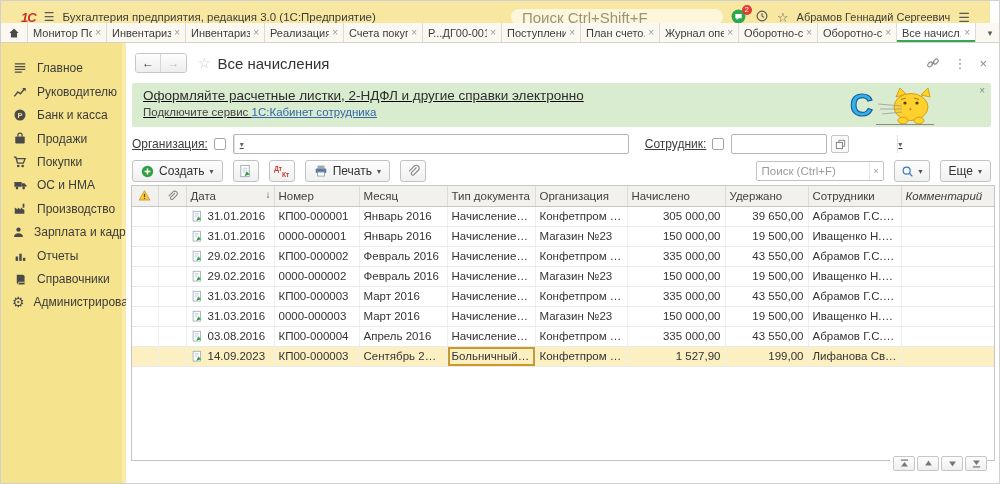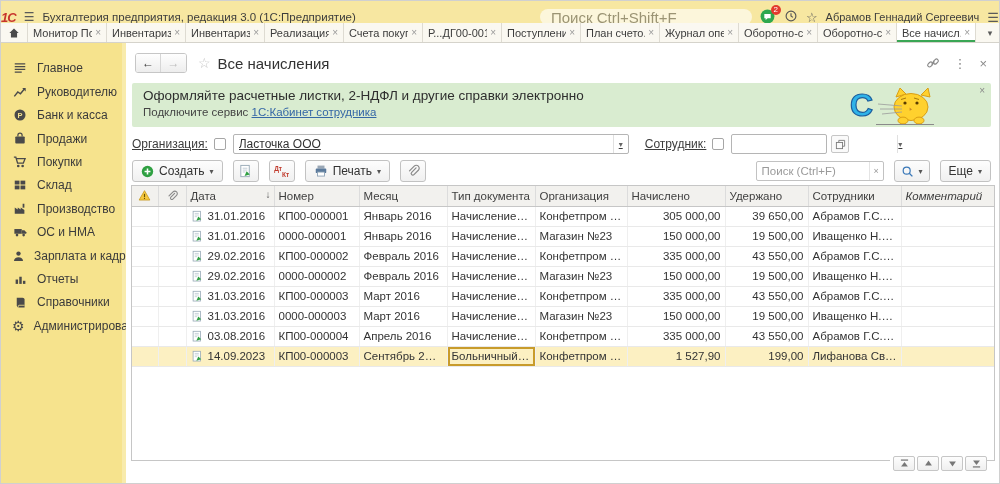--- a/index.html
+++ b/index.html
@@ -1,22 +1,22 @@
 <!DOCTYPE html>
 <html style="--c-titlebar: #f7e7a1; --c-sidebar: #f6e38d; --c-banner: #d9ecd0; --c-link: #3567a6; --c-sel: #fcf0c2; --c-focus: #c89b2b; --c-tabline: #3aa655;"><head>
 <meta charset="utf-8">
 <style>
   * { box-sizing: border-box; margin: 0; padding: 0; }
   html,body { font-family: "Liberation Sans","DejaVu Sans",sans-serif; }
   .window { position: relative; width: 1000px; height: 484px; background: #fff; overflow: hidden;
             border: 1px solid #d0d0d0; }
 
   
-  .titlebar { position: absolute; left:0; top:0; right:0; height:32px; background: var(--c-titlebar,#f7e7a1);
-              display:flex; align-items:center; padding:0 0; gap:8px; }
+  .titlebar { position: absolute; left:0; top:0; right:9px; height:32px; background: var(--c-titlebar,#f7e7a1);
+              display:flex; align-items:center; padding:0 20px; gap:8px; }
   .logo1c { font-weight:bold; font-style:italic; font-size:13px; color:#c7342c; letter-spacing:-1px; }
   .mmenu { font-size:12px; color:#5a5a5a; line-height:1; }
   .apptitle { font-size:11.5px; color:#3c3c3c; white-space:nowrap; }
   .tspacer { flex:1; }
   .gsearch { width:212px; height:16px; background:rgba(255,255,255,.62); border-radius:9px;
              display:flex; align-items:center; padding:0 7px; gap:4px; }
   .gsearch input { flex:1; border:none; background:transparent; outline:none; font-size:15px; color:#555; }
   .gsearch input::placeholder { color:#9b9474; }
   .notif { position:relative; width:16px; height:16px; }
   .badge { position:absolute; top:-4px; right:-5px; background:#e23b2e; color:#fff; font-size:8px;
@@ -55,21 +55,21 @@
                  background:linear-gradient(#fefefe,#ededed); font-size:12px; }
   .nav-back { color:#3c3c3c; border-right:1px solid #d6d6d6; }
   .nav-fwd { color:#bdbdbd; }
   .fav-star { color:#c6c6c6; font-size:14px; margin:0 7px 0 11px; }
   .ptitle { font-size:15px; color:#333; }
   .fh-right { margin-left:auto; display:flex; align-items:center; gap:13px; color:#8a8a8a; }
   .fh-right .g { font-size:13px; line-height:1; }
 
   
   .banner { position:relative; height:44px; margin:0 8px 0 6px; background:var(--c-banner,#d9ecd0);
-            border-radius:2px; padding:5px 11px; }
+            border-radius:2px; padding:5px 11px;text-decoration:underline; }
   .bn-t { font-size:13.5px; color:#2e2e2e; }
   .bn-s { font-size:11.5px; color:#444; margin-top:3px; }
   .bn-s a { color:var(--c-link,#3567a6); text-decoration:underline; cursor:pointer; }
   .bn-close { position:absolute; top:2px; right:6px; font-size:10px; color:#8a8a8a; cursor:pointer; }
   .bn-cat { position:absolute; right:55px; top:1px; }
 
   
   .filters { height:22px; margin-top:6px; padding:0 8px 0 6px; display:flex; align-items:center; font-size:12px; color:#3c3c3c;text-decoration:underline; }
   .chk { width:12px; height:12px; border:1px solid #a6a6a6; background:#fff; border-radius:2px; margin:0 7px 0 6px; }
   .combo { height:20px; border:1px solid #b5b5b5; background:#fff; border-radius:2px; display:flex; align-items:center; }
@@ -249,50 +249,37 @@
           <svg width="14" height="14" viewBox="0 0 16 16">
             <path d="M1 2.4h2.2l2 6.8h6.6l2-5H4" fill="none" stroke="#4a4a4a" stroke-width="1.5"></path>
             <circle cx="6" cy="12.6" r="1.5" fill="#4a4a4a"></circle>
             <circle cx="11" cy="12.6" r="1.5" fill="#4a4a4a"></circle>
           </svg>
         </span>
       <span>Покупки</span>
     </div>
     <div class="sb-item">
       <span class="sb-ic">
-          <svg width="14" height="14" viewBox="0 0 16 16">
-            <g fill="#4a4a4a">
-              <rect x="2" y="3" width="5.4" height="4.4"></rect>
-              <rect x="8.6" y="3" width="5.4" height="4.4"></rect>
-              <rect x="2" y="8.6" width="5.4" height="4.4"></rect>
-              <rect x="8.6" y="8.6" width="5.4" height="4.4"></rect>
-            </g>
-          </svg>
-        </span>
-      <span>Склад</span>
-    </div>
-    <div class="sb-item">
-      <span class="sb-ic">
-          <svg width="14" height="14" viewBox="0 0 16 16">
-            <path d="M2 13.5V6.2l3.4 2.4V6.2l3.4 2.4V6.2l4.2 2.8v4.5z" fill="#4a4a4a"></path>
-            <rect x="11" y="2" width="2" height="4.5" fill="#4a4a4a"></rect>
-          </svg>
-        </span>
-      <span>Производство</span>
-    </div>
-    <div class="sb-item">
-      <span class="sb-ic">
           <svg width="15" height="14" viewBox="0 0 16 16">
             <rect x="1" y="4.6" width="8.4" height="5.4" fill="#4a4a4a"></rect>
             <path d="M9.4 6h3l2.2 2.2V10H9.4z" fill="#4a4a4a"></path>
             <circle cx="4" cy="11.5" r="1.5" fill="#4a4a4a"></circle>
             <circle cx="11.6" cy="11.5" r="1.5" fill="#4a4a4a"></circle>
           </svg>
         </span>
       <span>ОС и НМА</span>
+    </div>
+    <div class="sb-item">
+      <span class="sb-ic">
+          <svg width="14" height="14" viewBox="0 0 16 16">
+            <path d="M2 13.5V6.2l3.4 2.4V6.2l3.4 2.4V6.2l4.2 2.8v4.5z" fill="#4a4a4a"></path>
+            <rect x="11" y="2" width="2" height="4.5" fill="#4a4a4a"></rect>
+          </svg>
+        </span>
+      <span>Производство</span>
     </div>
     <div class="sb-item">
       <span class="sb-ic">
           <svg width="13" height="13" viewBox="0 0 16 16">
             <circle cx="8" cy="4.4" r="2.7" fill="#4a4a4a"></circle>
             <path d="M2.4 13.6a5.6 4.8 0 0111.2 0z" fill="#4a4a4a"></path>
           </svg>
         </span>
       <span>Зарплата и кадры</span>
     </div>
@@ -362,21 +349,20 @@
           <path d="M28 40.5h58" stroke="#8a8a8a"></path>
         </svg>
       </span>
       <span class="bn-close">×</span>
     </div>
 
     <div class="filters">
       <span>Организация:</span>
       <span class="chk"></span>
       <div class="combo combo-org">
-        <input readonly="" value="Ласточка ООО" style="">
         <span class="dd">▾</span>
       </div>
       <span style="width:16px"></span>
       <span>Сотрудник:</span>
       <span class="chk"></span>
       <div class="combo combo-emp">
         <input readonly="" value="" style="">
         <span class="dd">▾</span>
       </div>
       <span class="openbtn">

